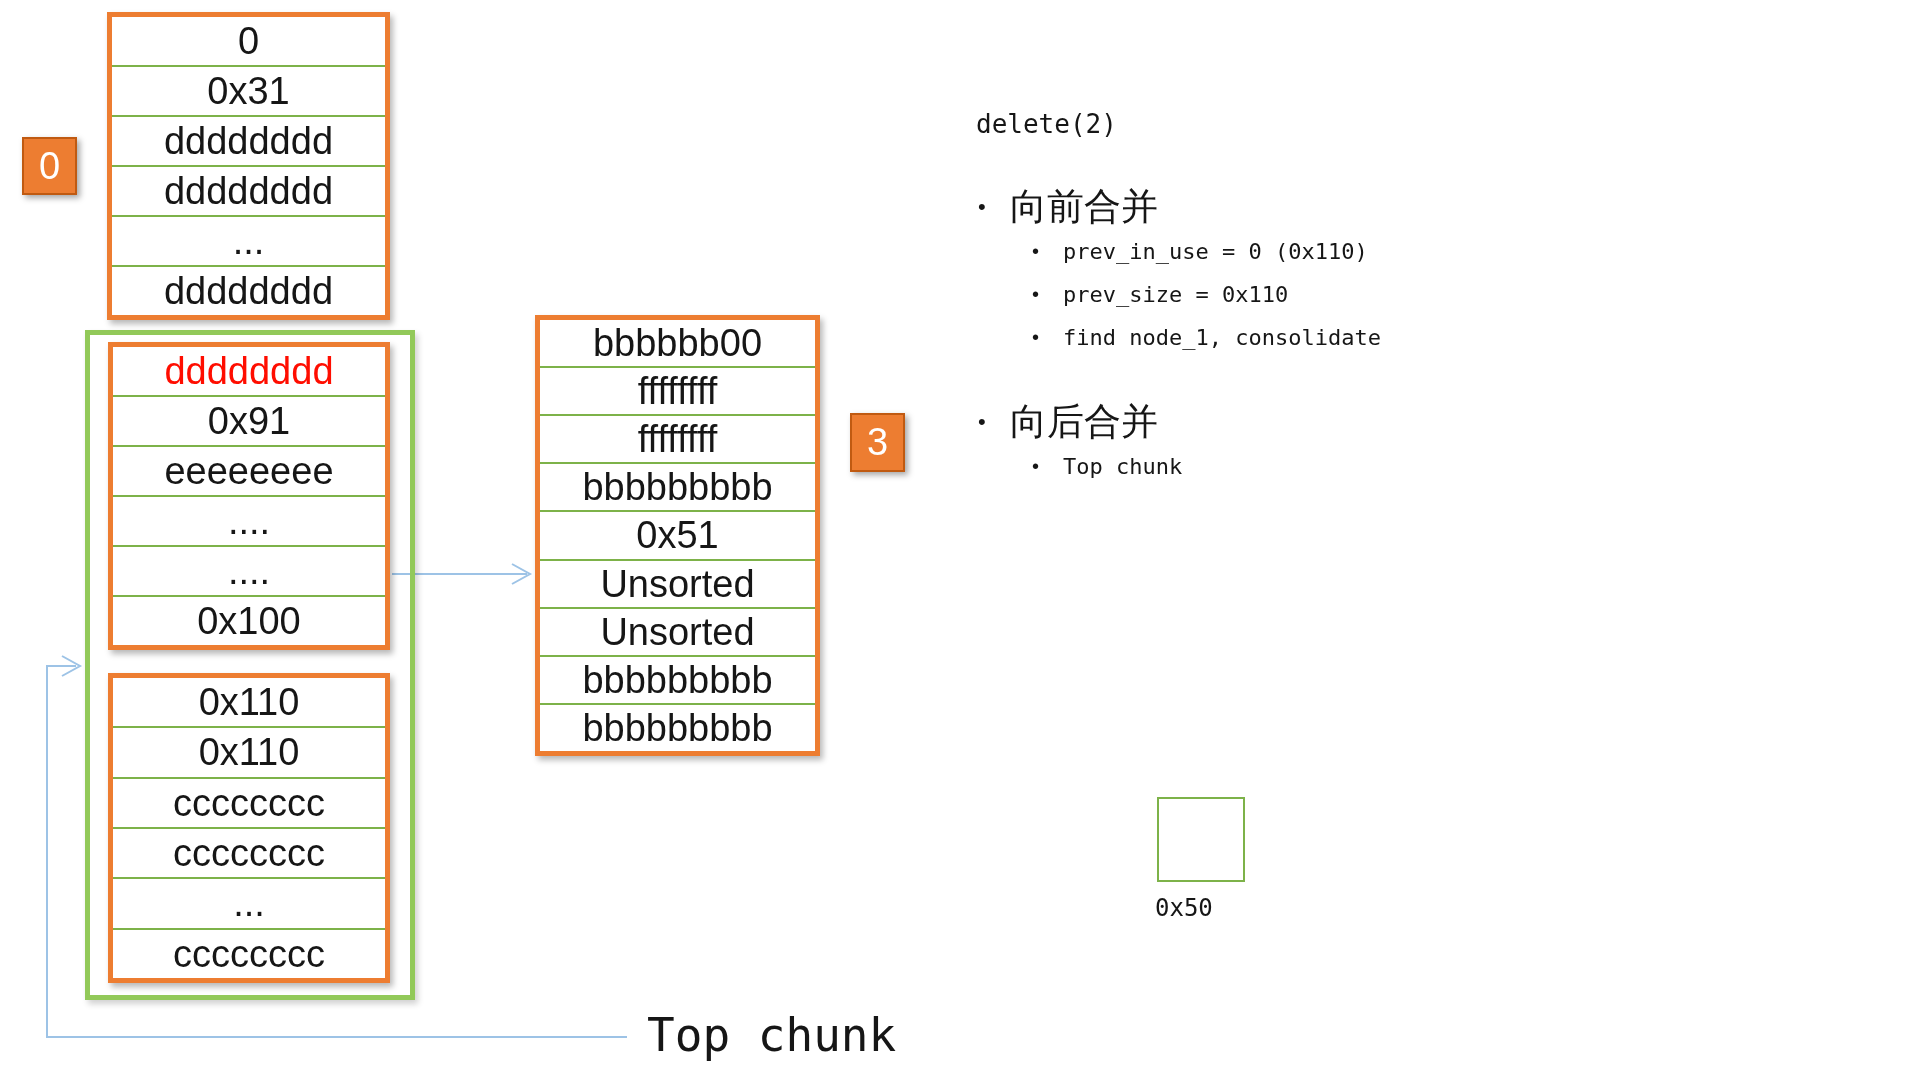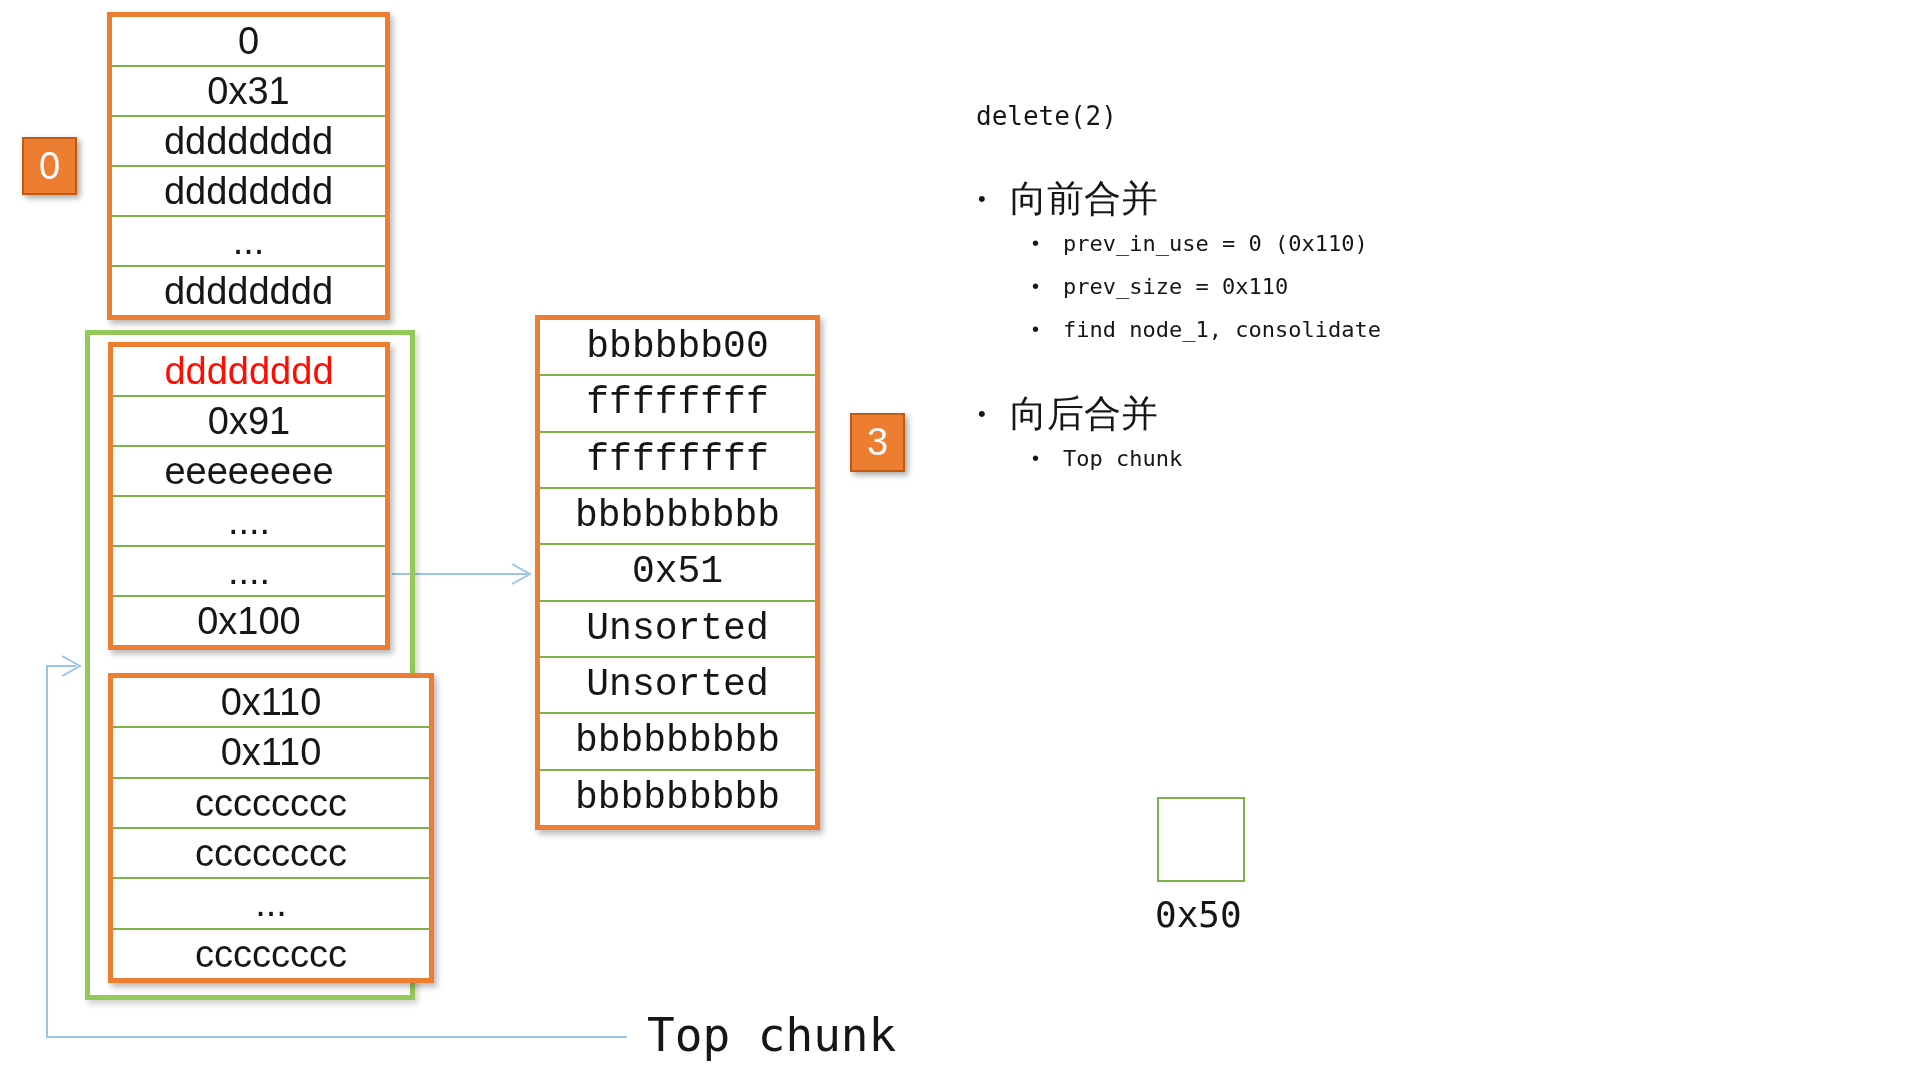--- a/index.html
+++ b/index.html
@@ -17,55 +17,55 @@
     font-size:38px; line-height:1;
   }
   .mem-row {
     flex:1; display:flex; align-items:center; justify-content:center;
     border-top:2.5px solid var(--green-line);
   }
   .mem-row:first-child { border-top:none; }
 
   .t-chunk0 { left:107px; top:12px;  width:283px; height:308px; }
   .t-freed  { left:108px; top:342px; width:282px; height:308px; }
-  .t-top    { left:108px; top:673px; width:326px; height:310px; }
-  .t-chunk3 { left:535px; top:315px; width:285px; height:515px;font-family:Liberation Mono, monospace; }
+  .t-top    { left:108px; top:673px; width:282px; height:310px; }
+  .t-chunk3 { left:535px; top:315px; width:285px; height:441px; }
 
   .green-box {
     position:absolute; left:85px; top:330px; width:330px; height:670px;
     box-sizing:border-box; border:5px solid var(--green-box);
     box-shadow:3px 4px 6px rgba(0,0,0,0.18);
   }
 
   .badge {
     position:absolute; box-sizing:border-box; width:55px;
     background:var(--orange); border:2px solid var(--orange-dark);
     color:#ffffff; display:flex; align-items:center; justify-content:center;
     font-size:38px; box-shadow:3px 3px 6px rgba(0,0,0,0.35);
   }
   .badge-0 { left:22px;  top:137px; height:58px; }
   .badge-3 { left:850px; top:413px; height:59px; }
 
   
-  .notes { position:absolute; left:976px; top:96px; }
+  .notes { position:absolute; left:976px; top:104px; }
   .notes-title { font-family:"DejaVu Sans Mono", monospace; font-size:26px; line-height:40px; }
   .l1 { display:flex; align-items:center; margin-top:40px; height:46px; }
   .l1 .dot { width:32px; padding-left:2px; font-size:22px; }
   .l1 .label { font-size:37px;text-align:center; }
   .l2 { display:flex; align-items:center; height:43px; padding-left:56px; }
   .l2 .dot { width:31px; font-size:20px; }
   .l2 .text { font-family:"DejaVu Sans Mono", monospace; font-size:22px; }
 
   
   .ub-title { position:absolute; left:1154px; top:724px; font-family:"DejaVu Sans Mono", monospace; font-size:47px; }
   .ub-square {
     position:absolute; left:1157px; top:797px; width:88px; height:85px;
     box-sizing:border-box; border:2.5px solid var(--green-line); background:#ffffff;
   }
-  .ub-size { position:absolute; left:1155px; top:894px; font-family:"DejaVu Sans Mono", monospace; font-size:36px; }
+  .ub-size { position:absolute; left:1155px; top:894px; font-family:"DejaVu Sans Mono", monospace; font-size:24px; }
 
   .topchunk-label { position:absolute; left:647px; top:1008px; font-family:"DejaVu Sans Mono", monospace; font-size:46px; }
 </style>
 </head>
 <body>
 
 <div id="canvas">
 
   <svg class="connectors" width="1920" height="1080" viewBox="0 0 1920 1080">
     <g fill="none" stroke="var(--arrow)" stroke-width="2">

